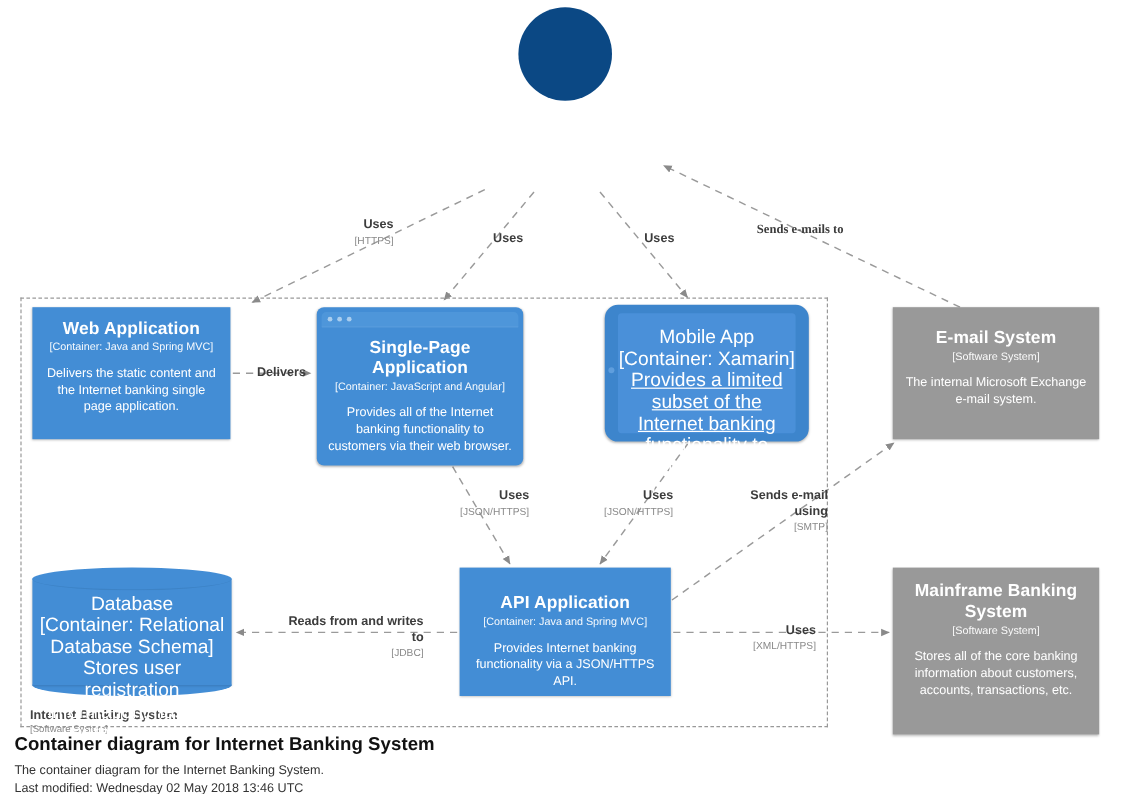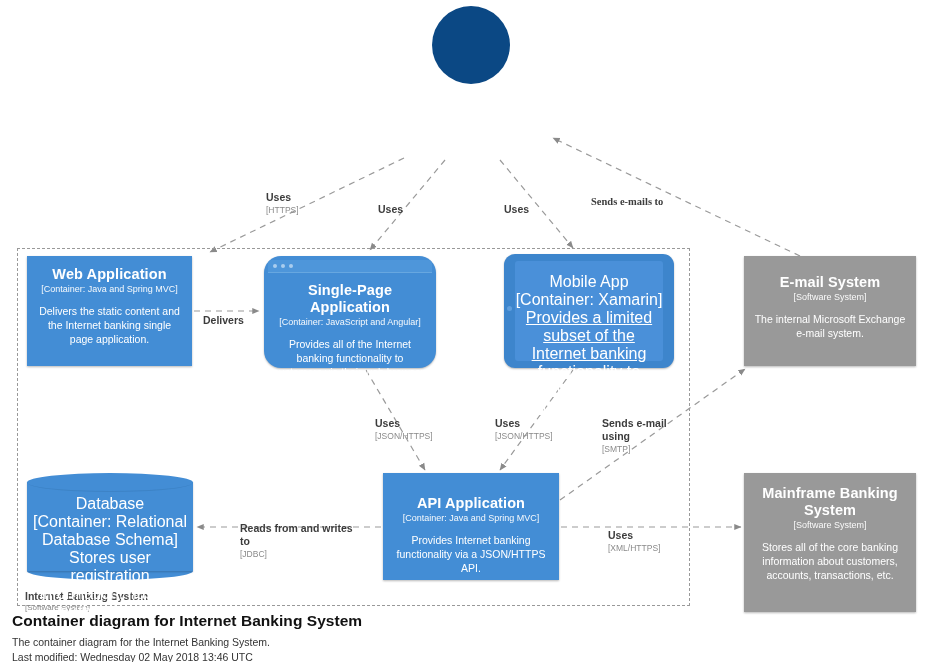--- a/index.html
+++ b/index.html
@@ -86,23 +86,23 @@
     padding-top: 18px;
   }
   #api-application {
     left: 383px; top: 473px; width: 176px; height: 107px;
     padding-top: 22px;
   }
 
   
   #single-page-application {
     position: absolute;
-    left: 264px; top: 256px; width: 172px; height: 112px;
+    left: 264px; top: 256px; width: 172px; height: 132px;
     background: #438dd5;
-    border-radius: 17px;
+    border-radius: 6px;
     box-sizing: border-box;
     padding: 4px;
     box-shadow: 0 1px 2px rgba(0,0,0,0.28);
   }
   #spa-chrome {
     height: 12px;
     border-radius: 4px 4px 0 0;
     background: #4e96da;
     border-bottom: 1px solid #67a7e0;
     display: flex;
@@ -202,25 +202,24 @@
   }
   #boundary-label .b-type {
     font-size: 8px;
     color: #888888;
     line-height: 1.3;
   }
 
   
   .rel-label {
     position: absolute;
-    text-align: left;
+    text-align: right;
     color: #3c3c3c;
     line-height: 1.22;
     white-space: nowrap;
-    margin-top: 10px;
   }
   .rel-label .r-text {
     font-size: 10.5px;
     font-weight: bold;
     color: #3c3c3c;
   }
   .rel-label .r-tech {
     font-size: 8.5px;
     font-weight: normal;
     color: #8a8a8a;

